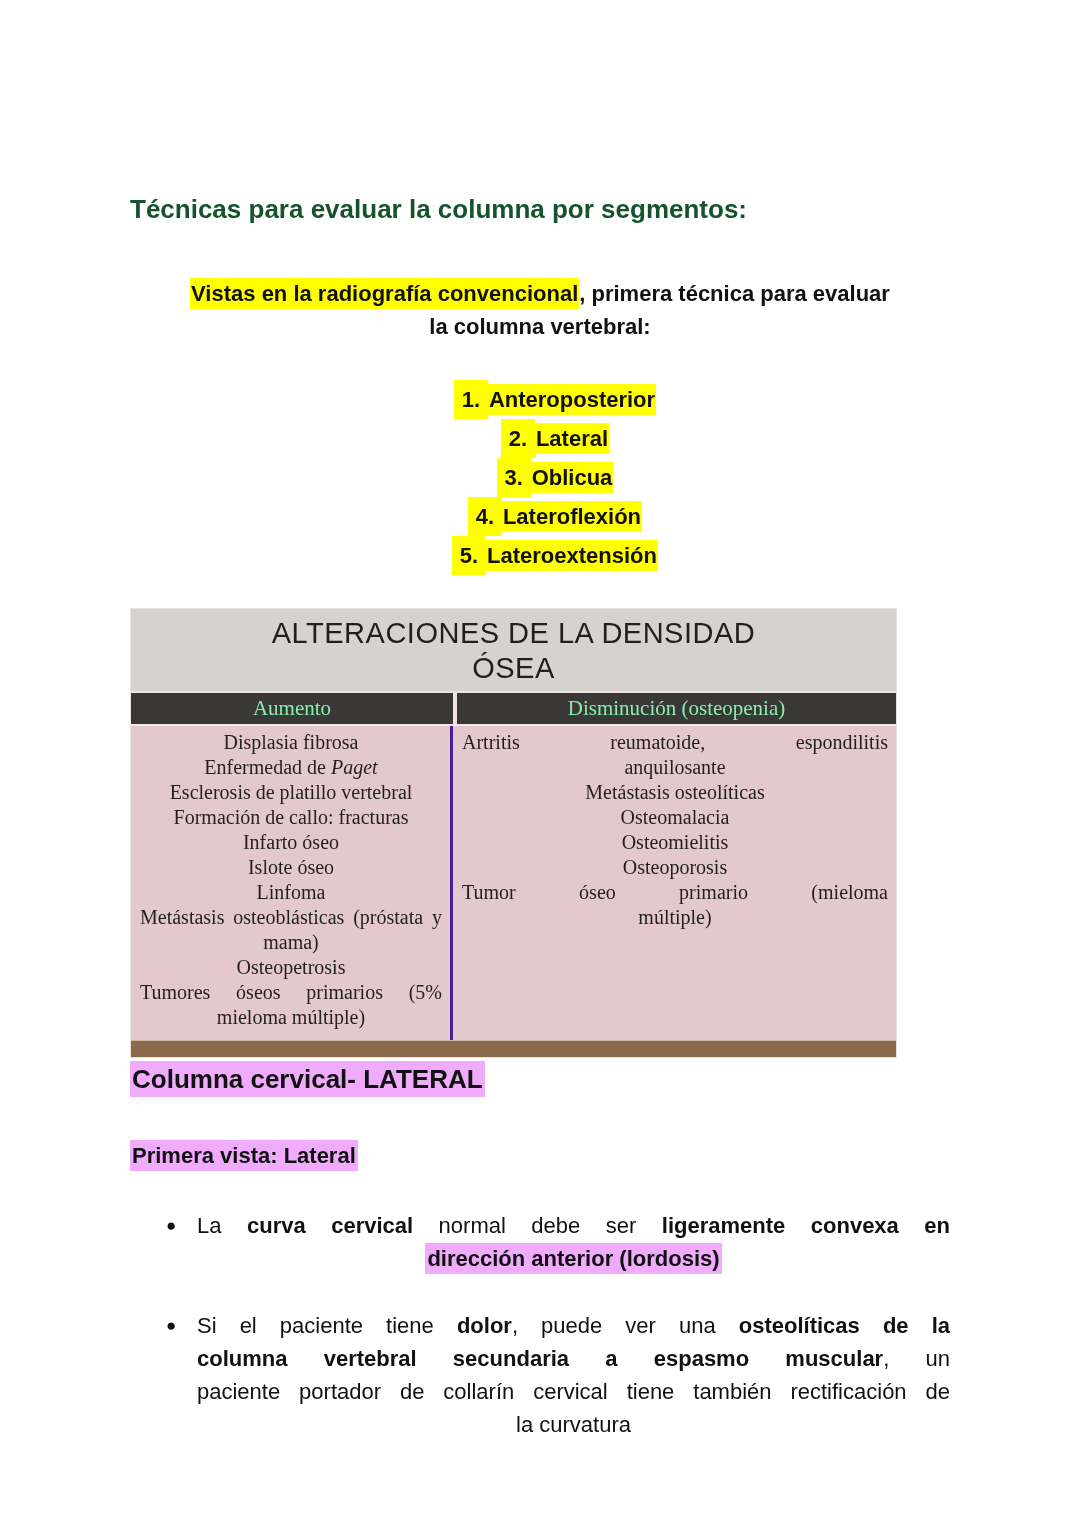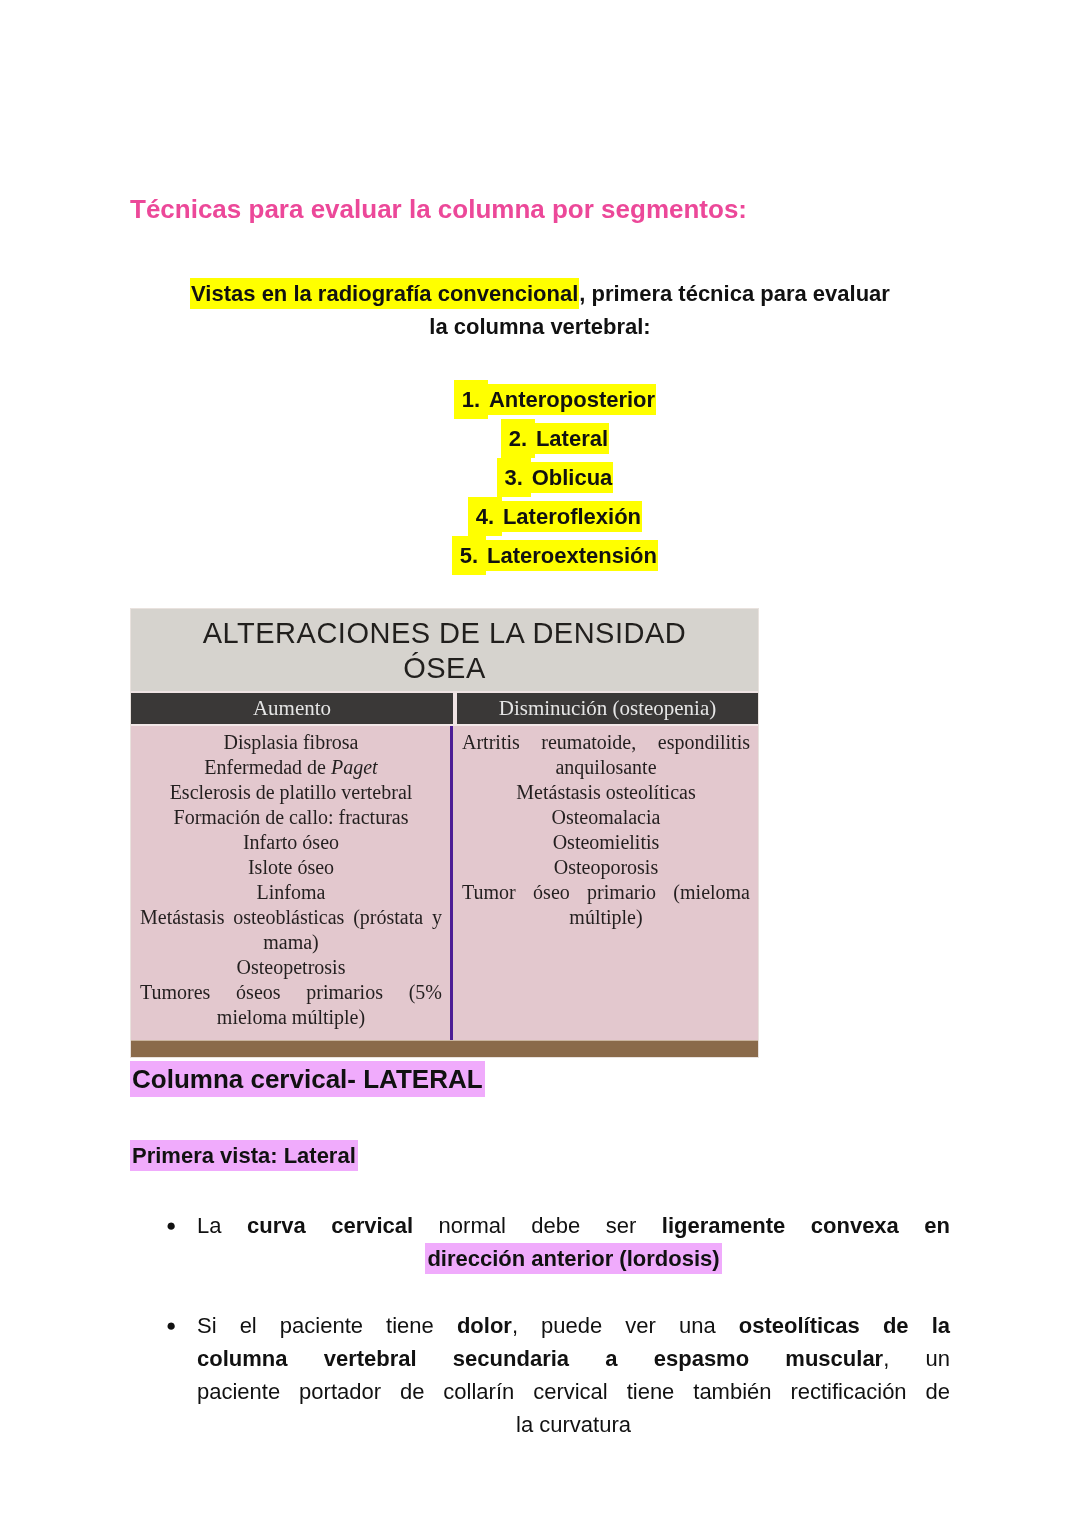--- a/index.html
+++ b/index.html
@@ -13,21 +13,21 @@
     color: #111111;
     overflow: hidden;
   }
   .content { margin: 0 130px; width: 820px; }
 
   .doc-title {
     margin-top: 192px;
     font-size: 26px;
     line-height: 34px;
     font-weight: bold;
-    color: #ec4899;
+    color: #14532d;
   }
 
   .intro { margin-top: 51px; font-size: 22px; line-height: 33px; font-weight: bold; }
 
   .views-list { margin-top: 37px; font-size: 22px; line-height: 33px; font-weight: bold; padding-left: 30px; }
   .views-list .item { line-height: 33px; }
   .num { display: inline-block; width: 34px; }
 
   
   .hl-y { background: #ffff00; padding: 3px 1px; }
@@ -35,39 +35,39 @@
   .b { font-weight: bold; }
   .i { font-style: italic; }
 
   
   .line { text-align: center; }
   .line.stretch { text-align: justify; text-align-last: justify; }
 
   
   .figure {
     margin-top: 33px;
-    width: 629px;
+    width: 767px;
     font-family: "Liberation Serif", serif;
     border: 1px solid #e9e2de;
   }
   .fig-top {
     background: #d6d3ce;
     text-align: center;
     padding: 7px 0 5px 0;
     font-family: "Liberation Sans", sans-serif;
     font-weight: 400;
     font-size: 29px;
     line-height: 35px;
     letter-spacing: 0.5px;
     color: #211f1d;
   }
   .fig-head { display: flex; border-top: 2px solid #efe3e3; background: #efe3e3; }
   .fig-head .hcell {
     background: #3a3837;
-    color: #e5e5e5;
+    color: #86efac;
     text-align: center;
     font-size: 21px;
     line-height: 26px;
     padding: 2px 0 3px 0;
   }
   .fig-head .hcell.left { width: 322px; margin-right: 4px; }
   .fig-head .hcell.right { flex: 1; }
   .fig-body { display: flex; background: #e3c8ce; border-top: 2px solid #f2e7e7; }
   .fig-col {
     font-size: 20px;

